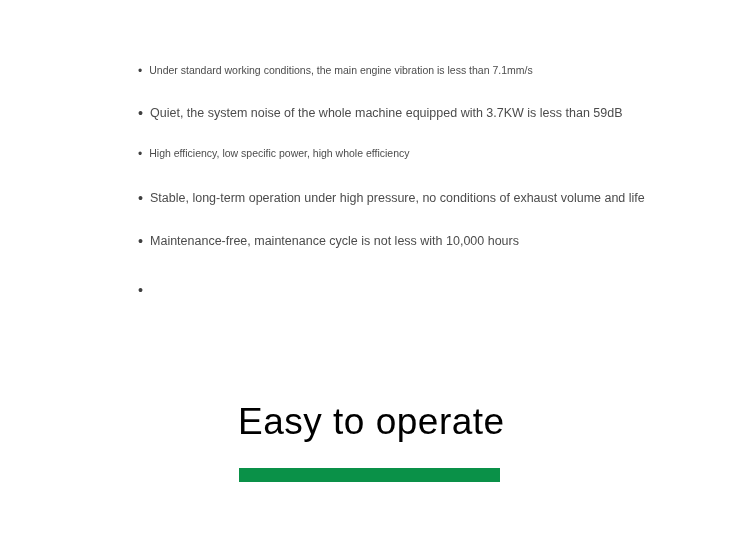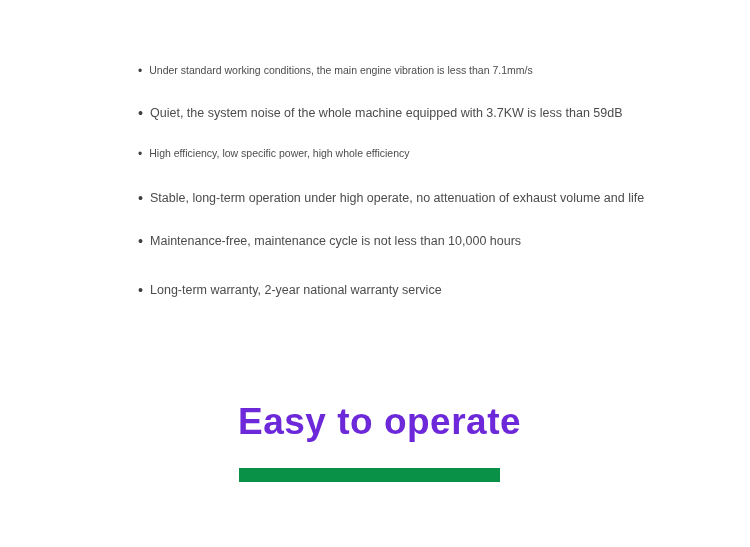--- a/index.html
+++ b/index.html
@@ -35,22 +35,22 @@
   .f1 { top: 105px; }
   .f2 { top: 147px; }
   .f3 { top: 190px; }
   .f4 { top: 233px; }
   .f5 { top: 282px; }
   .section-title {
     position: absolute;
     left: 238px;
     top: 401px;
     font-size: 37px;
-    font-weight: 700;
-    color: #6d28d9;
+    font-weight: 400;
+    color: #000000;
     letter-spacing: 0.5px;
     white-space: nowrap;
   }
   .title-underline {
     position: absolute;
     left: 239px;
     top: 468px;
     width: 261px;
     height: 14px;
     background: #0a9148;
@@ -69,29 +69,28 @@
     <li class="feature large f1">
       <span class="dot">•</span>
       <span>Quiet, the system noise of the whole machine equipped with 3.7KW is less than 59dB</span>
     </li>
     <li class="feature small f2">
       <span class="dot">•</span>
       <span>High efficiency, low specific power, high whole efficiency</span>
     </li>
     <li class="feature large f3">
       <span class="dot">•</span>
-      <span>Stable, long-term operation under high operate, no attenuation of exhaust volume and life</span>
+      <span>Stable, long-term operation under high pressure, no conditions of exhaust volume and life</span>
     </li>
     <li class="feature large f4">
       <span class="dot">•</span>
-      <span>Maintenance-free, maintenance cycle is not less than 10,000 hours</span>
+      <span>Maintenance-free, maintenance cycle is not less with 10,000 hours</span>
     </li>
     <li class="feature large f5">
       <span class="dot">•</span>
-      <span>Long-term warranty, 2-year national warranty service</span>
     </li>
   </ul>
 
   <h1 class="section-title">Easy to operate</h1>
 
   <div class="title-underline"></div>
 
 </div>
 
 </body></html>

